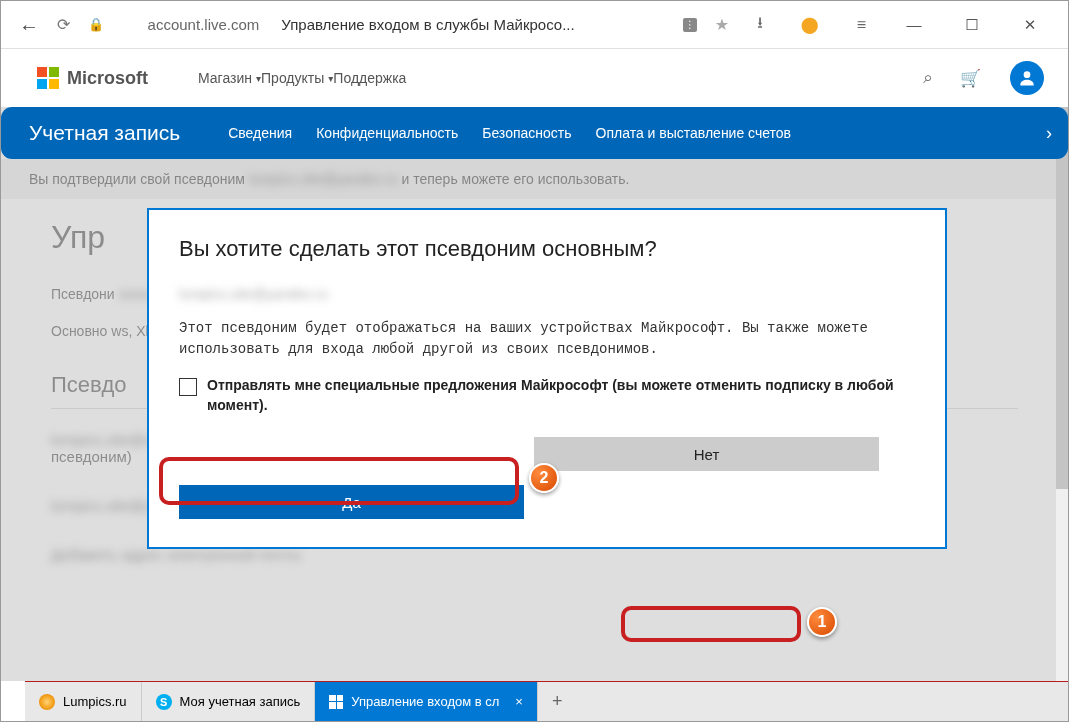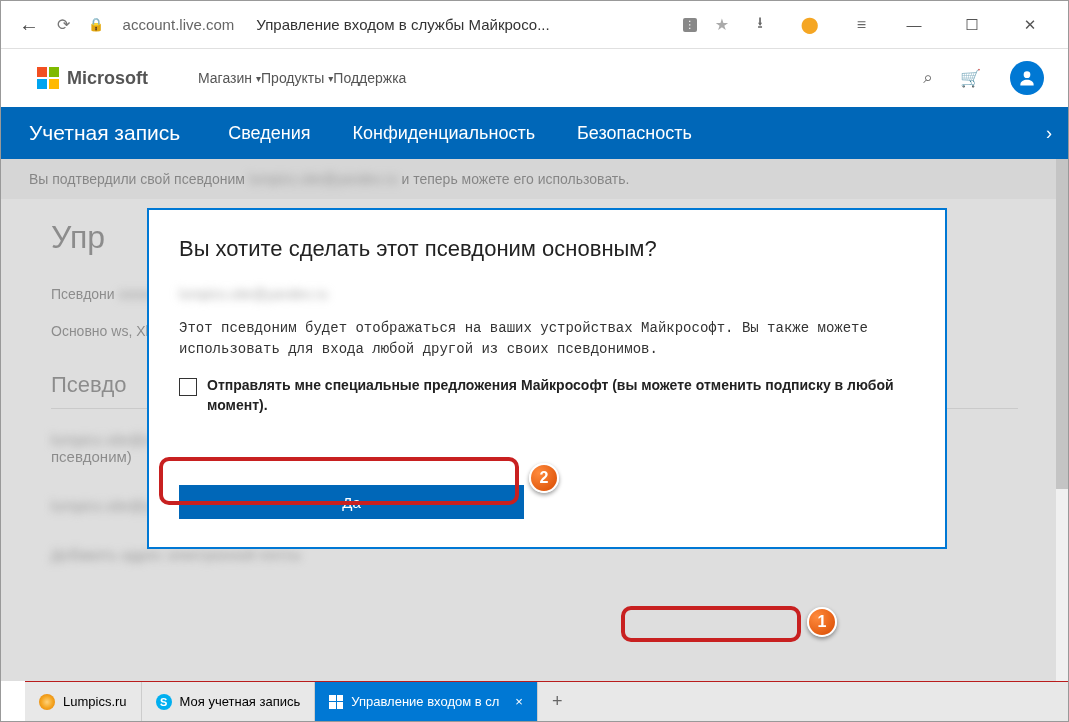--- a/index.html
+++ b/index.html
@@ -3,21 +3,21 @@
 <meta charset="utf-8">
 <style>
 * { margin: 0; padding: 0; box-sizing: border-box; font-family: 'Segoe UI', Arial, sans-serif; }
 body { width: 1069px; height: 722px; background: #fff; overflow: hidden; position: relative; border: 1px solid #999; }
 
 
 .browser-bar { height: 48px; display: flex; align-items: center; padding: 0 18px; gap: 18px; background: #fff; border-bottom: 1px solid #e0e0e0; }
 .nav-arrow { font-size: 20px; color: #444; cursor: pointer; }
 .reload-ic { font-size: 16px; color: #777; }
 .lock-ic { font-size: 13px; color: #888; }
-.url-text { font-size: 15px; color: #666; flex: 0 0 auto; }
+.url-text { font-size: 15px; color: #666; flex: 0 0 auto; margin-left: 25px; }
 .title-text { font-size: 15px; color: #333; margin-left: 4px; }
 .bar-spacer { flex: 1; }
 .bar-ic { font-size: 16px; color: #666; margin: 0 10px; cursor: pointer; }
 .bar-ic.orange { color: #f5a623; }
 .win-btn { width: 40px; text-align: center; font-size: 15px; color: #555; cursor: pointer; }
 .sec-ic { width:14px; height:14px; background:#888; border-radius:2px; display:inline-flex; align-items:center; justify-content:center; color:#fff; font-size:10px; }
 .star-ic { color:#aaa; font-size:16px; }
 
 
 .ms-header { height: 58px; display: flex; align-items: center; padding: 0 36px; background: #fff; position: relative; }
@@ -27,23 +27,23 @@
 .ms-squares span:nth-child(3){background:#00a4ef;} .ms-squares span:nth-child(4){background:#ffb900;}
 .ms-nav { display: flex; margin-left: 50px; font-size: 14px; color: #555; }
 .ms-nav-item { cursor: pointer; display:flex; align-items:center; gap:4px;}
 .chev { font-size: 10px; }
 .hdr-right { position: absolute; right: 24px; display: flex; align-items: center; gap: 28px; }
 .hdr-ic { font-size: 17px; color: #666; cursor: pointer; }
 .avatar { width: 34px; height: 34px; border-radius: 50%; background: #0078d4; display:flex; align-items:center; justify-content:center; }
 .avatar svg { width:20px; height:20px; fill:#fff; }
 
 
-.blue-nav { height: 52px; background: #0067b8; display: flex; align-items: center; padding: 0 28px; color: #fff; position:relative; }
+.blue-nav { height: 52px; background: #0067b8; display: flex; align-items: center; padding: 0 28px; color: #fff; position:relative;border-radius:11px; }
 .acct-title { font-size: 21px; font-weight: 300; margin-right: 48px; }
-.blue-nav-items { display: flex; gap: 42px; font-size: 18px; }
+.blue-nav-items { display: flex; gap: 24px; font-size: 14px; }
 .blue-nav-item { cursor: pointer; }
 .blue-chev { position:absolute; right:16px; font-size:18px; cursor:pointer;}
 
 
 .status-bar { padding: 12px 28px; font-size: 14px; color: #222; background:#ececec; }
 
 
 .main { padding: 20px 50px; }
 .page-title { font-size: 32px; font-weight: 300; color: #333; margin-bottom: 28px; }
 .body-text { font-size: 14px; color: #333; line-height: 1.5; margin-bottom: 16px; }
@@ -154,20 +154,21 @@
     </div>
   </div>
 </div>
 
 <div class="blue-nav">
   <div class="acct-title">Учетная запись</div>
   <div class="blue-nav-items">
     <span class="blue-nav-item">Сведения</span>
     <span class="blue-nav-item">Конфиденциальность</span>
     <span class="blue-nav-item">Безопасность</span>
+    <span class="blue-nav-item">Оплата и выставление счетов</span>
   </div>
   <span class="blue-chev">›</span>
 </div>
 
 <div class="status-bar">
   <span>Вы подтвердили свой псевдоним</span>
   <span class="blur">lumpics.site@yandex.ru</span>
   <span>и теперь можете его использовать.</span>
 </div>
 
@@ -198,20 +199,21 @@
 <div class="modal">
   <h2>Вы хотите сделать этот псевдоним основным?</h2>
   <div class="alias-blur">lumpics.site@yandex.ru</div>
   <p>Этот псевдоним будет отображаться на ваших устройствах Майкрософт. Вы также можете использовать для входа любой другой из своих псевдонимов.</p>
   <div class="chk-row">
     <div class="chk"></div>
     <div class="chk-label">Отправлять мне специальные предложения Майкрософт (вы можете отменить подписку в любой момент).</div>
   </div>
   <div class="btn-row">
     <button class="btn yes">Да</button>
+    <button class="btn no">Нет</button>
   </div>
 </div>
 
 <div class="hl hl1"></div>
 <div class="hl hl2"></div>
 <div class="badge b1">1</div>
 <div class="badge b2">2</div>
 
 <div class="taskbar">
   <div class="tab">

